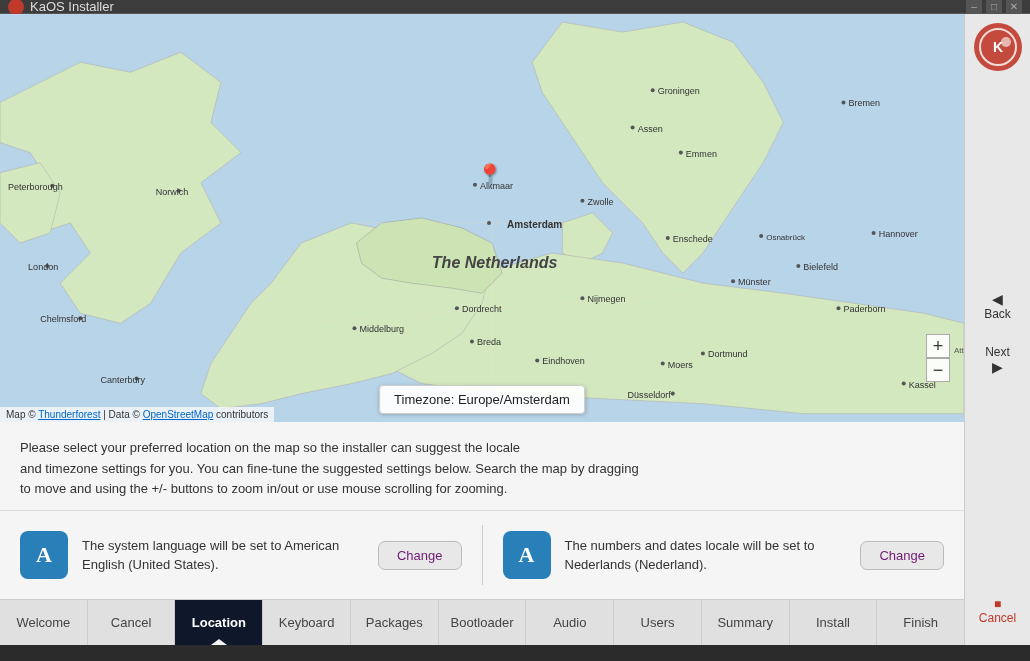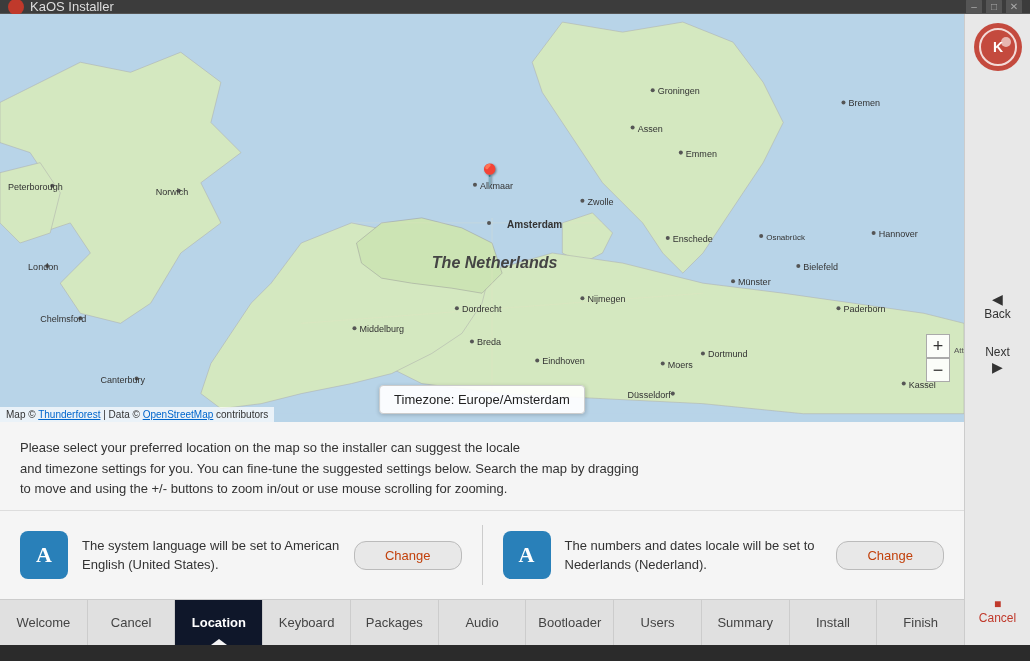--- a/index.html
+++ b/index.html
@@ -178,27 +178,27 @@
     }
     .locale-info {
       flex: 1;
     }
     .locale-info-text {
       font-size: 13px;
       color: #333;
       line-height: 1.5;
     }
     .change-btn {
-      padding: 6px 30px;
+      padding: 6px 18px;
       background: #e8e8e8;
       border: 1px solid #bbb;
-      border-radius: 12px;
+      border-radius: 7px;
       cursor: pointer;
       font-size: 13px;
-      color: #c2410c;
+      color: #701a75;
     }
 
     .locale-separator {
       width: 1px;
       height: 60px;
       background: #ccc;
     }
 
     
     .tab-bar {
@@ -463,22 +463,22 @@
         <button class="change-btn">Change</button>
       </div>
     </div>
 
     <div class="tab-bar">
       <div class="tab-item">Welcome</div>
       <div class="tab-item">Cancel</div>
       <div class="tab-item active">Location</div>
       <div class="tab-item">Keyboard</div>
       <div class="tab-item">Packages</div>
+      <div class="tab-item">Bootloader</div>
       <div class="tab-item">Audio</div>
-      <div class="tab-item">Bootloader</div>
       <div class="tab-item">Users</div>
       <div class="tab-item">Summary</div>
       <div class="tab-item">Install</div>
       <div class="tab-item">Finish</div>
     </div>
   </div>
 
   <div class="right-sidebar">
 
     <div class="kaos-logo">

